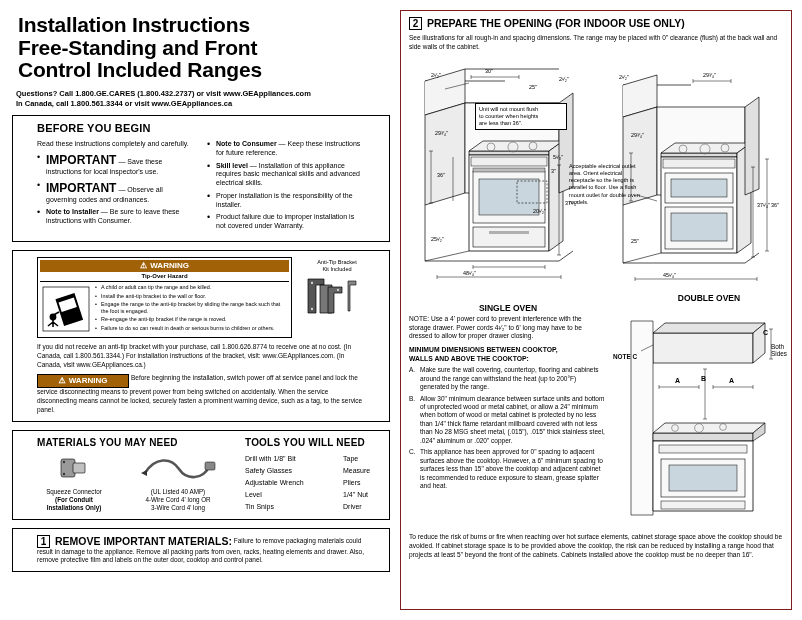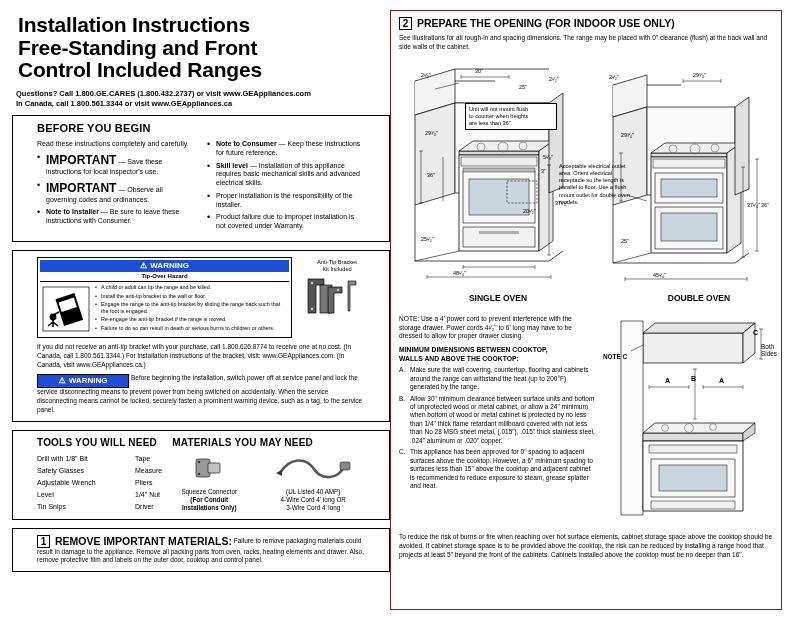--- a/index.html
+++ b/index.html
@@ -7,41 +7,41 @@
   body {
     width: 802px; height: 620px;
     background: #ffffff;
     font-family: "Liberation Sans", sans-serif;
     color: #000;
     font-size: 7px;
     line-height: 1.25;
     overflow: hidden;
   }
   .page { position: relative; width: 802px; height: 620px; padding: 10px 12px; }
-  .cols { display: flex; height: 600px; }
+  .cols { display: flex; gap: 10px; height: 600px; }
   .colL { width: 378px; }
   .colR { width: 392px; }
 
   h1.title { font-size: 21px; font-weight: bold; line-height: 1.08; margin: 4px 0 0 6px; letter-spacing: -0.2px; }
   .questions { font-size: 7.5px; font-weight: bold; margin: 7px 0 6px 4px; line-height: 1.35; }
 
   .box { border: 1px solid #000; padding: 6px 24px; margin-bottom: 8px; }
   .box h2 { font-size: 11px; font-weight: bold; margin: 0 0 4px 0; letter-spacing: 0.2px; }
   .two { display: flex; gap: 12px; }
   .two > div { flex: 1; }
 
   ul.bul { list-style: none; margin: 0; padding: 0; }
   ul.bul li { position: relative; padding-left: 9px; margin-bottom: 4px; }
   ul.bul li:before { content: "\2022"; position: absolute; left: 0; top: -1px; font-size: 9px; }
   .bold { font-weight: bold; }
   .imp { font-weight: bold; font-size: 12px; }
 
   
   .warnbox { border: 1px solid #000; padding: 2px; }
-  .warnhdr { background: #1d4ed8; color: #fff; text-align: center; font-weight: bold; font-size: 8px; padding: 1px 0; }
+  .warnhdr { background: #a16207; color: #fff; text-align: center; font-weight: bold; font-size: 8px; padding: 1px 0; }
   .warnhdr .tri { display:inline-block; margin-right:3px; }
   .warnsub { text-align:center; font-size:6px; font-weight:bold; border-bottom:1px solid #000; padding:1px 0; }
   .warnlist { font-size: 5.4px; line-height: 1.35; padding: 2px 3px; }
   .warnlist div { position: relative; padding-left: 6px; margin-bottom: 1px; }
   .warnlist div:before { content: "\2022"; position:absolute; left: 0; }
 
   .safety-flex { display:flex; gap:6px; align-items:flex-start; }
 
   .smalltxt { font-size: 6.5px; line-height: 1.35; }
 
@@ -166,38 +166,20 @@
           <div class="warnhdr">
             <span class="tri">⚠</span><span>WARNING</span>
           </div>
         </div>
         <span class="smalltxt" style="display:inline;">Before beginning the installation, switch power off at service panel and lock the service disconnecting means to prevent power from being switched on accidentally. When the service disconnecting means cannot be locked, securely fasten a prominent warning device, such as a tag, to the service panel.</span>
       </div>
     </div>
 
     <div class="box">
       <div class="matcols">
-        <div style="flex:1;">
-          <h2 style="font-size:10px;">TOOLS YOU WILL NEED</h2>
-          <div class="tools-grid">
-            <div style="flex:0 0 86px;">
-              <div>Drill with 1/8" Bit</div>
-              <div>Safety Glasses</div>
-              <div>Adjustable Wrench</div>
-              <div>Level</div>
-              <div>Tin Snips</div>
-            </div>
-            <div>
-              <div>Tape Measure</div>
-              <div>Pliers</div>
-              <div>1/4" Nut Driver</div>
-            </div>
-          </div>
-        </div>
-
         <div style="flex:0 0 198px;">
           <h2 style="font-size:10px;">MATERIALS YOU MAY NEED</h2>
           <div style="display:flex; gap:10px; align-items:flex-start;">
             <div style="text-align:center; width:74px;">
               <svg width="42" height="32" viewBox="0 0 42 32">
                 <rect x="8" y="6" width="14" height="18" rx="2" fill="#9a9a9a" stroke="#000" stroke-width="0.6"></rect>
                 <rect x="20" y="10" width="12" height="10" rx="1" fill="#c0c0c0" stroke="#000" stroke-width="0.6"></rect>
                 <circle cx="11" cy="9" r="1.2" fill="#333"></circle>
                 <circle cx="11" cy="21" r="1.2" fill="#333"></circle>
               </svg>
@@ -211,20 +193,38 @@
               <svg width="86" height="32" viewBox="0 0 86 32">
                 <path d="M10 20 C20 4, 36 4, 44 16 C52 28, 68 26, 74 14" stroke="#555" stroke-width="2.6" fill="none"></path>
                 <path d="M6 20 L12 17 L12 23 Z" fill="#333"></path>
                 <rect x="70" y="9" width="10" height="8" rx="1.5" fill="#888" stroke="#000" stroke-width="0.5"></rect>
               </svg>
               <div style="font-size:6.3px; line-height:1.25;">
                 <span>(UL Listed 40 AMP)</span><br>
                 <span>4-Wire Cord 4' long OR</span><br>
                 <span>3-Wire Cord 4' long</span>
               </div>
+            </div>
+          </div>
+        </div>
+
+        <div style="flex:1;">
+          <h2 style="font-size:10px;">TOOLS YOU WILL NEED</h2>
+          <div class="tools-grid">
+            <div style="flex:0 0 86px;">
+              <div>Drill with 1/8" Bit</div>
+              <div>Safety Glasses</div>
+              <div>Adjustable Wrench</div>
+              <div>Level</div>
+              <div>Tin Snips</div>
+            </div>
+            <div>
+              <div>Tape Measure</div>
+              <div>Pliers</div>
+              <div>1/4" Nut Driver</div>
             </div>
           </div>
         </div>
       </div>
     </div>
 
     <div class="box">
       <span class="numbox">1</span><span class="secttitle">REMOVE IMPORTANT MATERIALS:</span><span class="smalltxt"> Failure to remove packaging materials could result in damage to the appliance. Remove all packing parts from oven, racks, heating elements and drawer. Also, remove protective film and labels on the outer door, cooktop and control panel.</span>
     </div>
 
@@ -348,21 +348,21 @@
         
         <div style="position:absolute; left:66px; top:48px; border:1px solid #000; background:#fff; font-size:5.6px; padding:2px 3px; line-height:1.3; width:92px;">
           <span>Unit will not mount flush</span><br>
           <span>to counter when heights</span><br>
           <span>are less than 36".</span>
         </div>
 
         
         <div style="position:absolute; left:160px; top:108px; font-size:5.6px; line-height:1.3; width:78px;">Acceptable electrical outlet area. Orient electrical receptacle so the length is parallel to floor. Use a flush mount outlet for double oven models.</div>
 
-        <div style="position:absolute; left:24px; top:238px; width:150px;" class="caption">SINGLE OVEN</div>
+        <div style="position:absolute; left:24px; top:248px; width:150px;" class="caption">SINGLE OVEN</div>
         <div style="position:absolute; left:225px; top:238px; width:150px;" class="caption">DOUBLE OVEN</div>
       </div>
 
       <div style="display:flex; gap:8px; margin-top:2px;">
         <div style="flex:0 0 196px;">
           <div class="note">NOTE: Use a 4' power cord to prevent interference with the storage drawer. Power cords 4¹⁄₂" to 6' long may have to be dressed to allow for proper drawer closing.</div>
           <div class="hdr2">
             <span>MINIMUM DIMENSIONS BETWEEN COOKTOP,</span><br>
             <span>WALLS AND ABOVE THE COOKTOP:</span>
           </div>

